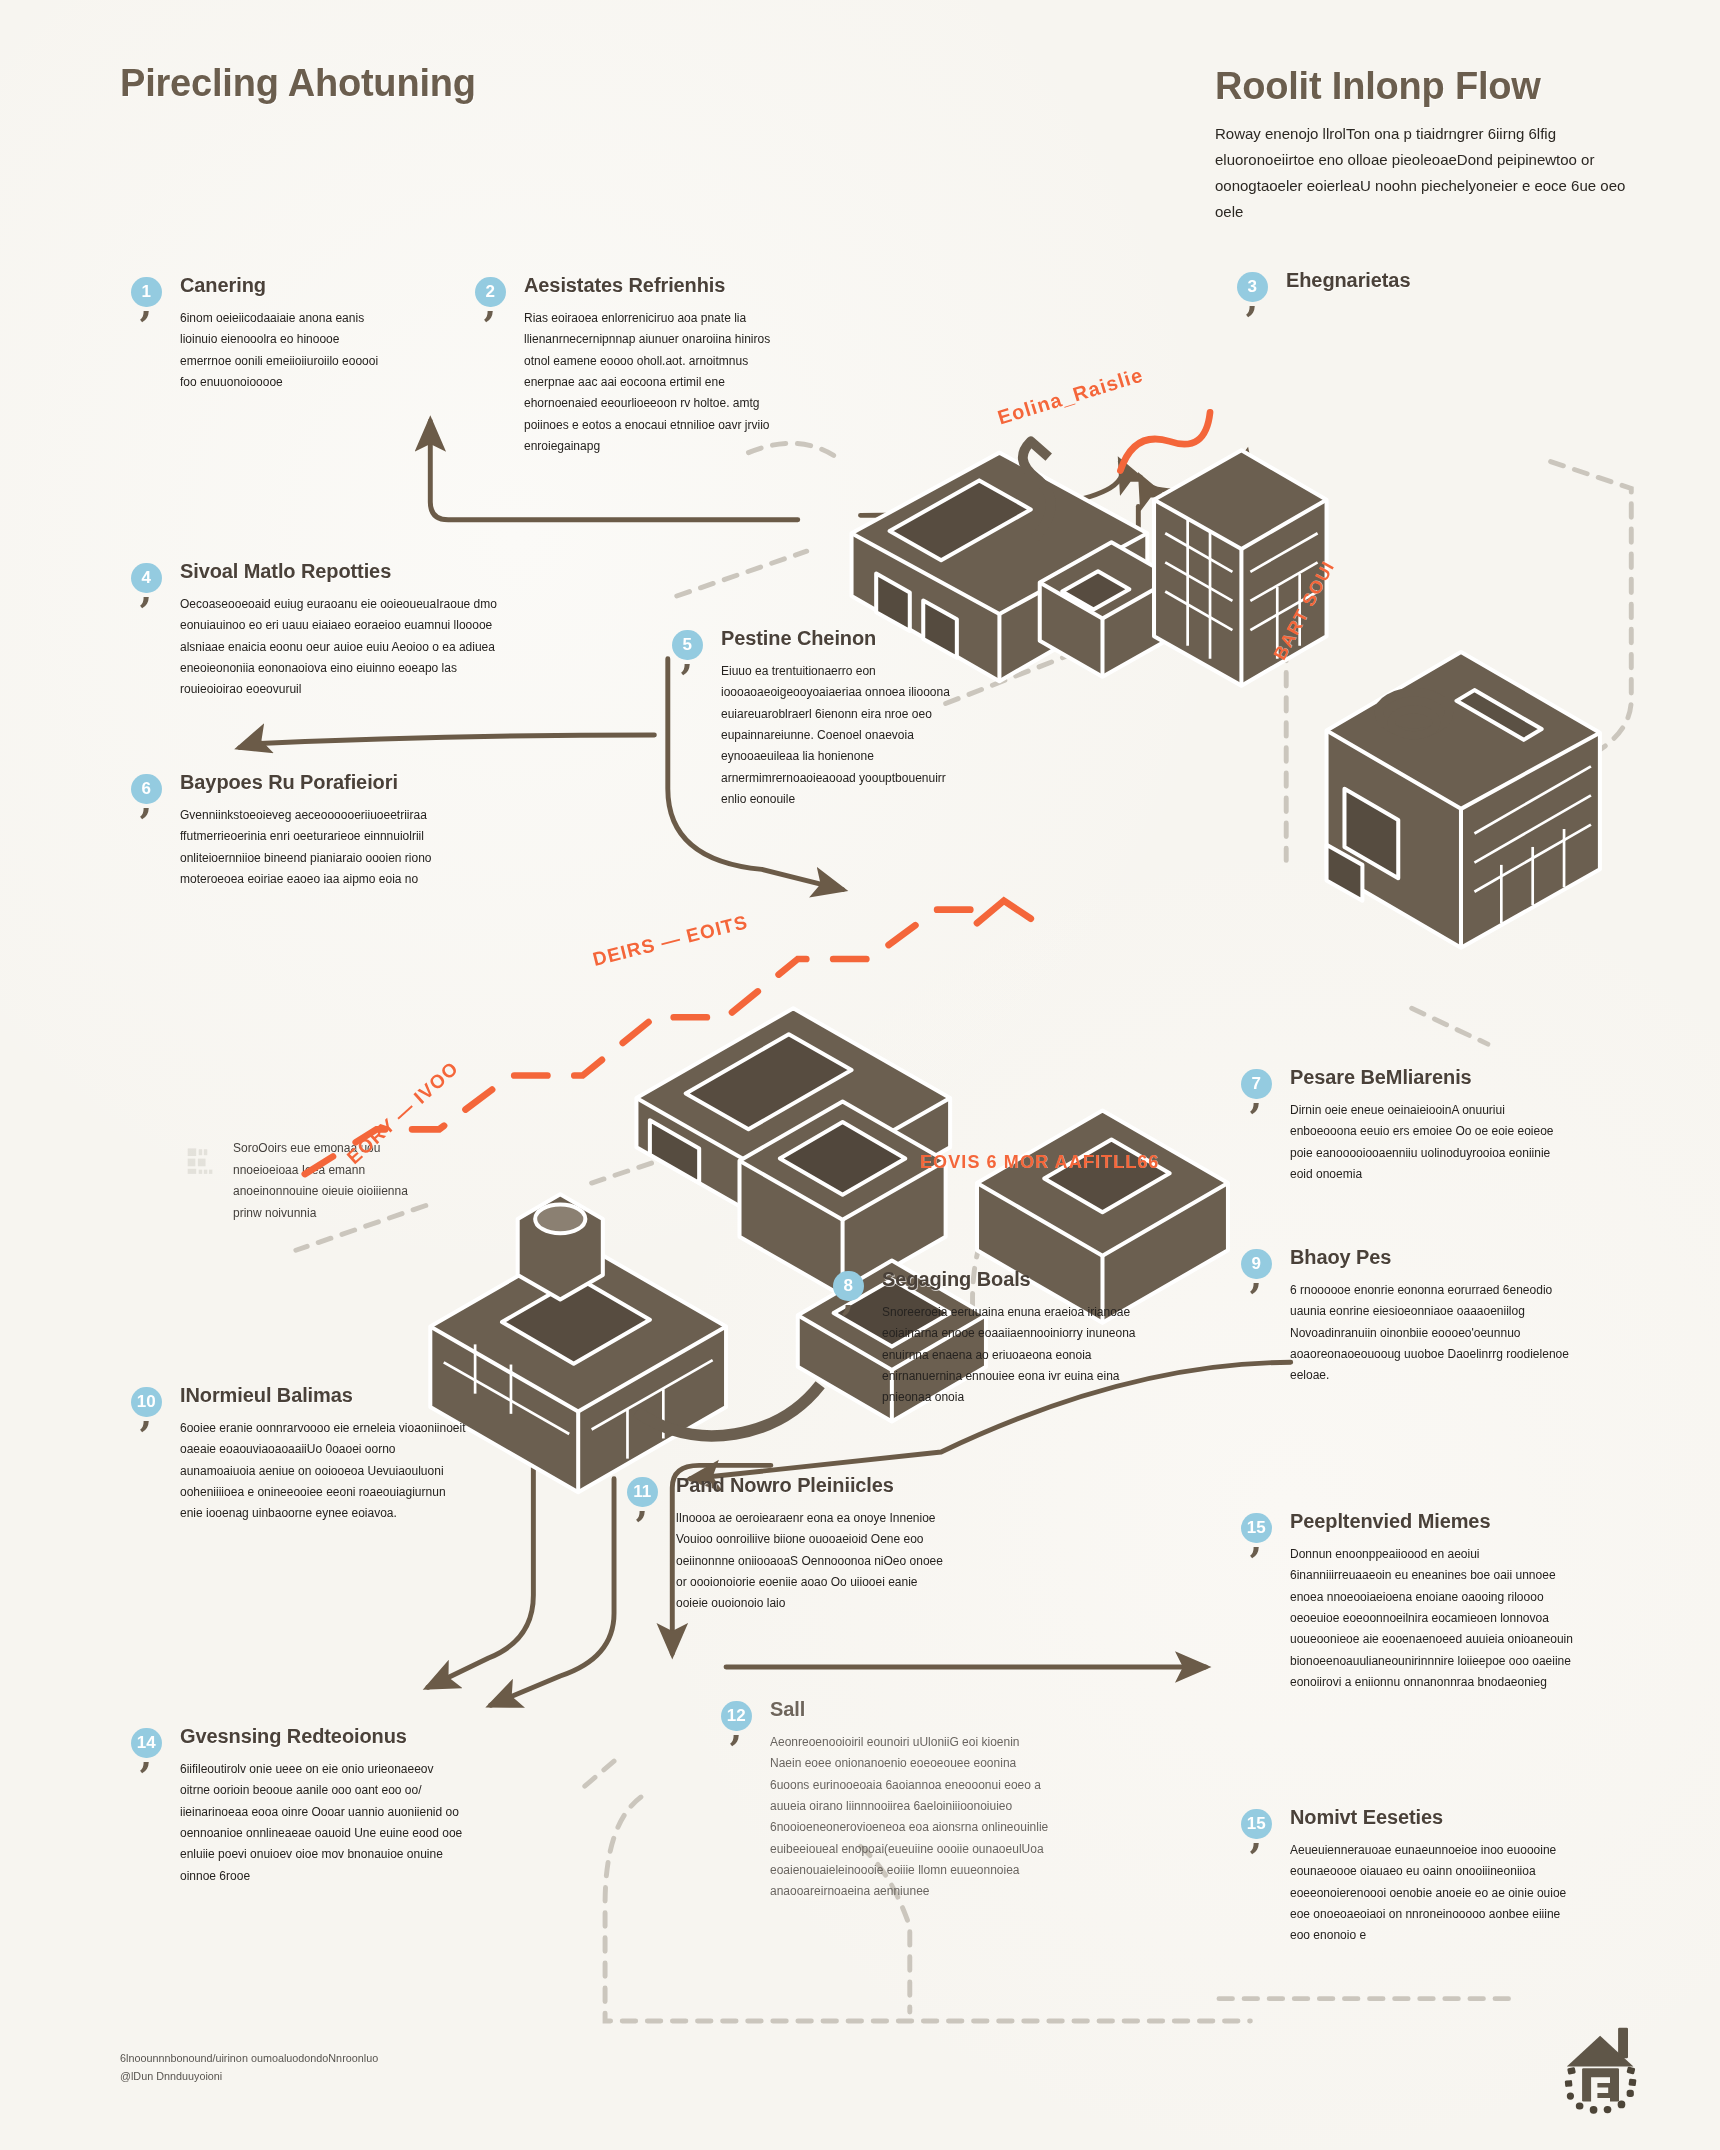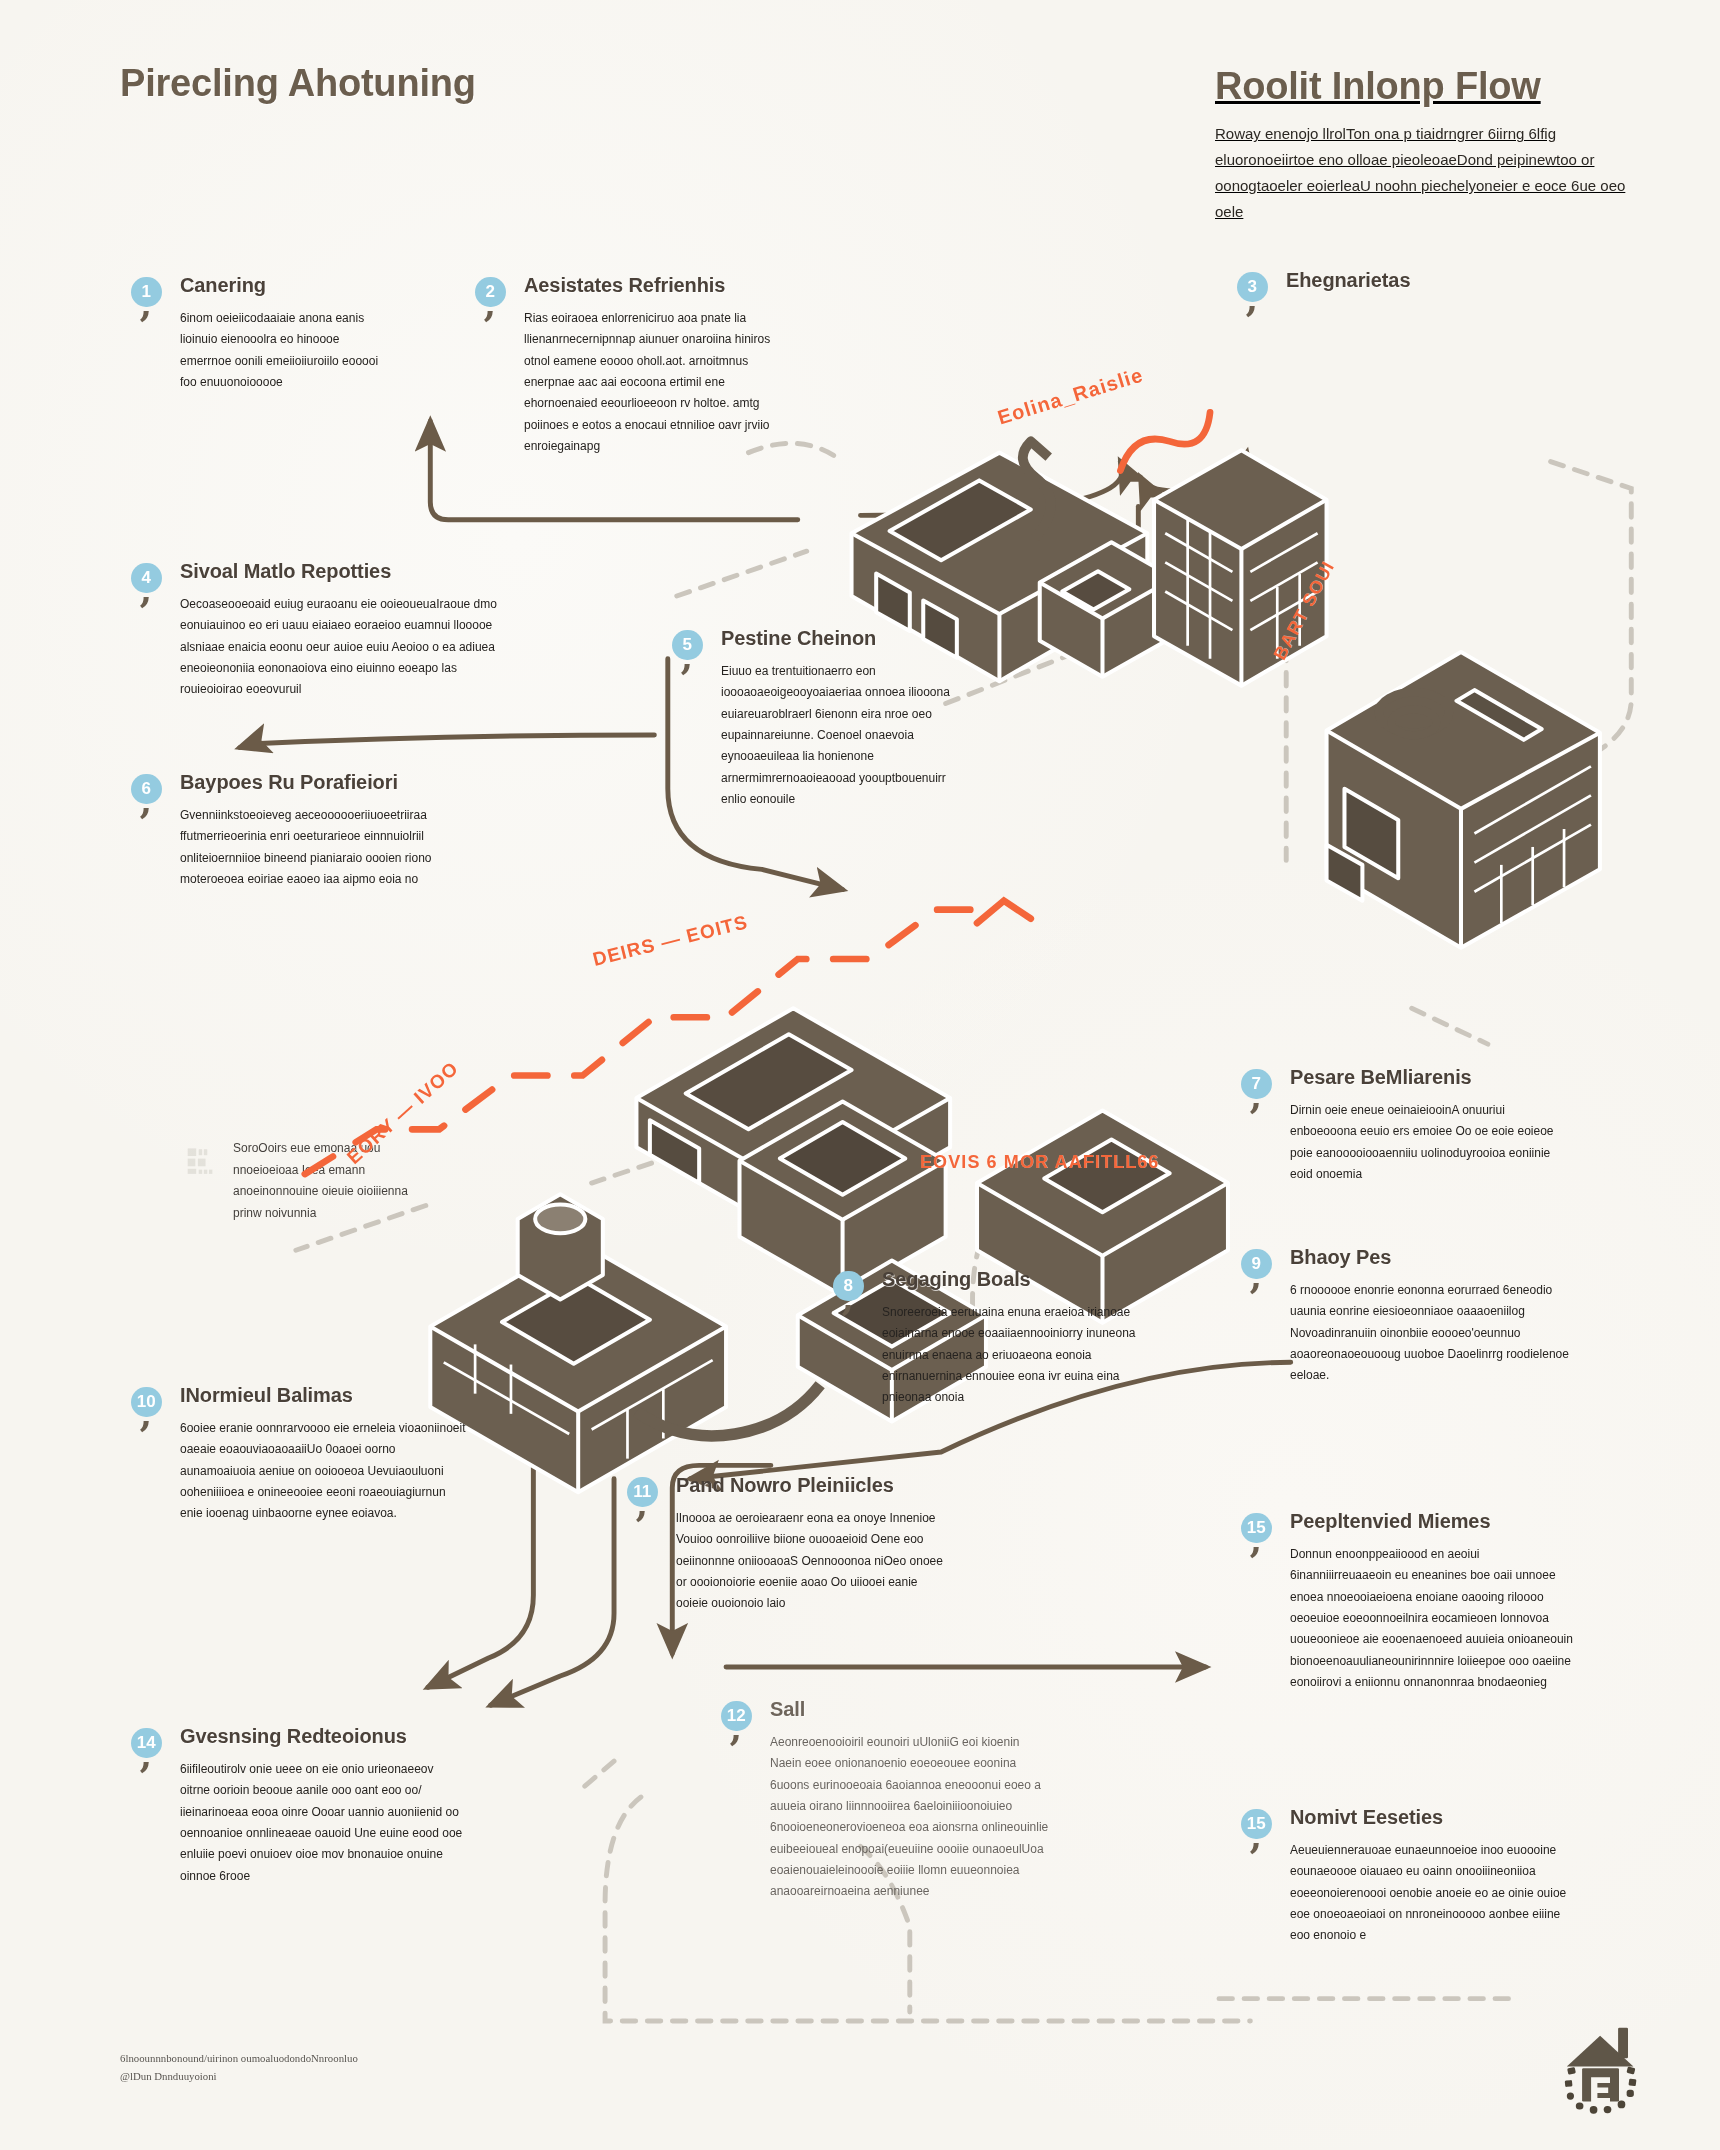--- a/index.html
+++ b/index.html
@@ -25,21 +25,21 @@
     font-size: 38px; font-weight: 700; letter-spacing: -0.2px;
     color: #6b5e4e; line-height: 1.06;
     text-shadow: 0.9px 0.9px 0 rgba(255,255,255,0.75);
   }
   .hdr p {
     margin-top: 15.2px;
     font-size: 15px; line-height: 1.72; color: #2b2722;
     font-weight: 400;
   }
   #hdr-left  { left: 120px; top: 63px; width: 600px; }
-  #hdr-right { left: 1215px; top: 66px; width: 412px; text-decoration: underline; }
+  #hdr-right { left: 1215px; top: 66px; width: 412px; }
 
   
   .item { position: absolute; }
   .item .badge {
     position: absolute; left: 0; top: 2.7px;
     width: 30.5px; height: 30.5px; border-radius: 50%;
     background: #94cbe0;
     color: #ffffff; font-size: 17px; font-weight: 700;
     display: flex; align-items: center; justify-content: center;
     line-height: 1;
@@ -85,21 +85,21 @@
 
   
   .layer { position: absolute; inset: 0; width: 1721px; height: 2151px; pointer-events: none; }
   #art-layer { z-index: 2; }
   #line-layer { z-index: 1; }
   .content { position: relative; z-index: 3; }
 
   
   #footer {
     position: absolute; left: 120px; top: 2049px; width: 493px;
-    font-size: 10.8px; line-height: 1.7; color: #3b3732; opacity: 0.85; font-family: Liberation Serif, serif;
+    font-size: 10.8px; line-height: 1.7; color: #3b3732; opacity: 0.85;
   }
   #logo { position: absolute; left: 1547px; top: 2016px; width: 108px; height: 108px; }
 </style>
 </head>
 <body>
 
 <div id="poster">
 
   <svg class="layer" id="line-layer" viewBox="0 0 3840 4800">
     <defs>

